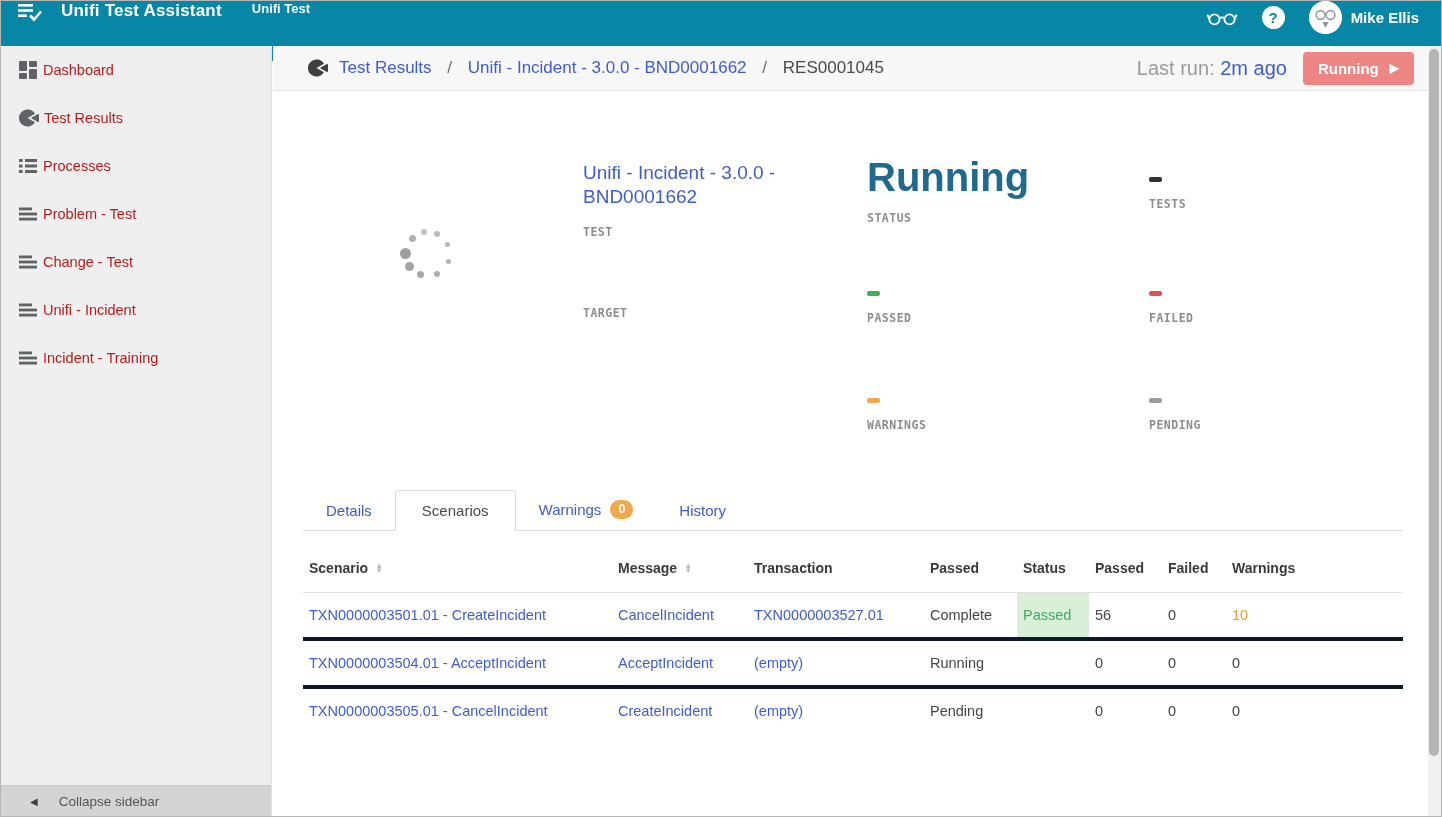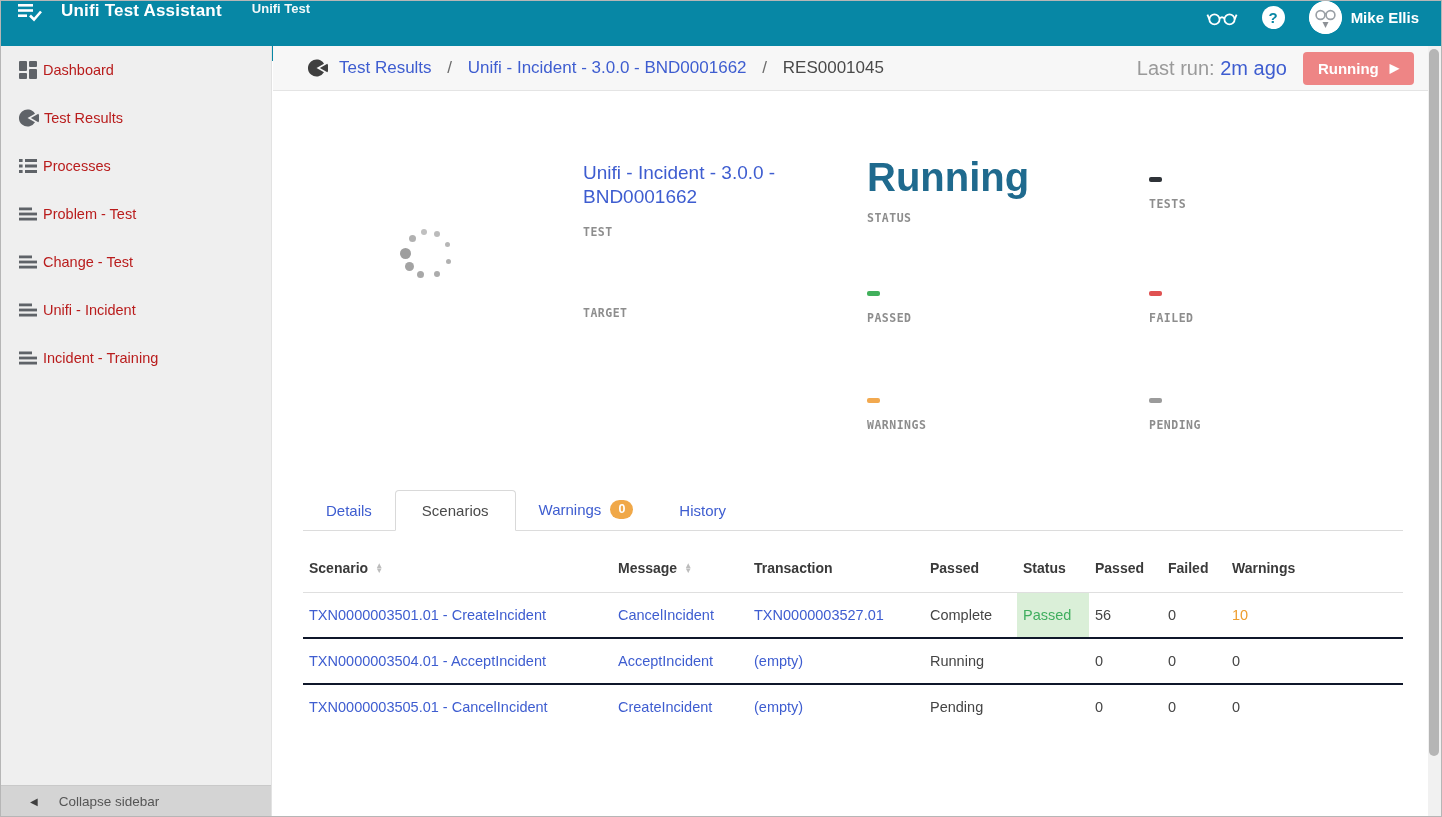--- a/index.html
+++ b/index.html
@@ -111,21 +111,21 @@
   .badge {
     background:#f0a848; color:#fff; font-size:12.5px; font-weight:700;
     border-radius:10px; padding:2px 8px; line-height:1.2;
   }
 
   
   .tbl-wrap { margin:12px 38px 0 30px; }
   table { width:100%; border-collapse:collapse; table-layout:fixed; font-size:14.5px; }
   th { text-align:left; font-weight:700; color:#3a3a3a; font-size:14px;
        padding:17px 8px 16px 6px; border-bottom:1px solid #dfdfdf; }
-  td { padding:14px 8px 14px 6px; border-top:2px solid #0f172a; color:#454545; }
+  td { padding:14px 8px 14px 6px; border-top:4px solid #0f172a; color:#454545; }
   tbody tr:first-child td { border-top:none; }
   .sort-ic { display:inline-flex; flex-direction:column; font-size:8px; color:#bcbcbc;
              line-height:.62; margin-left:7px; vertical-align:middle; cursor:pointer; }
   td.status-passed { background:#daefd8; color:#3fae5e; }
   td.warn-orange { color:#ee9d2e; }
 
   
   .scrollbar { position:absolute; right:0; top:45px; bottom:0; width:13px; background:#f1f1f1; }
   .scroll-thumb { position:absolute; top:3px; left:1px; width:10px; height:707px;
                   background:#b5b5b5; border-radius:5px; cursor:grab; }

